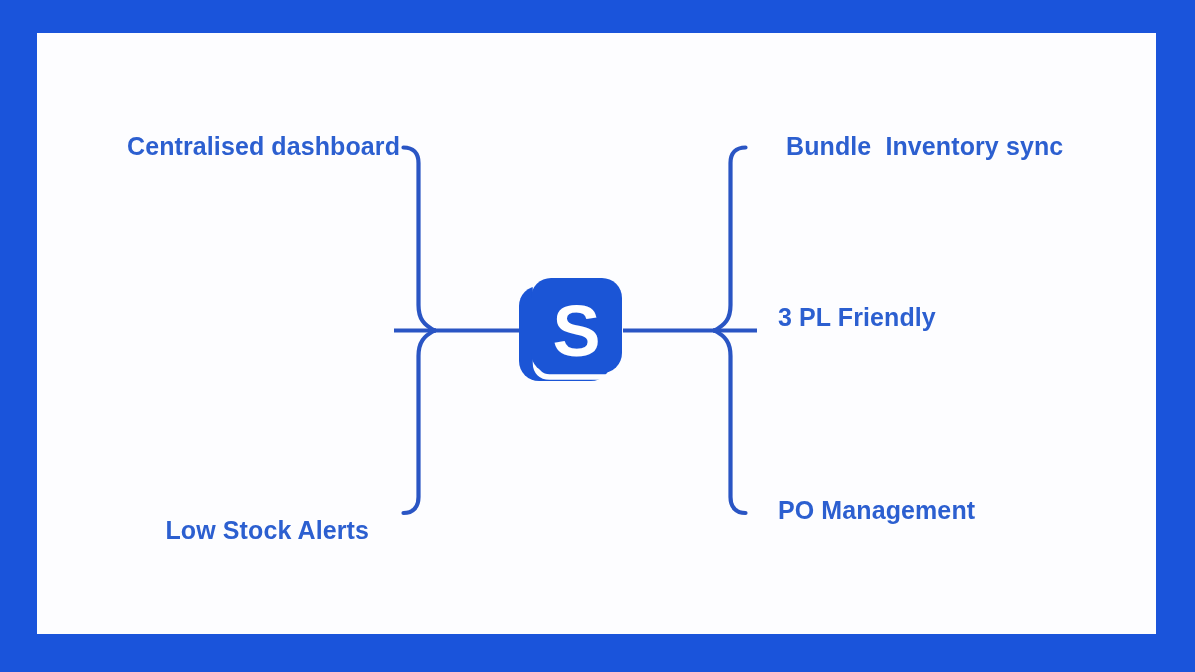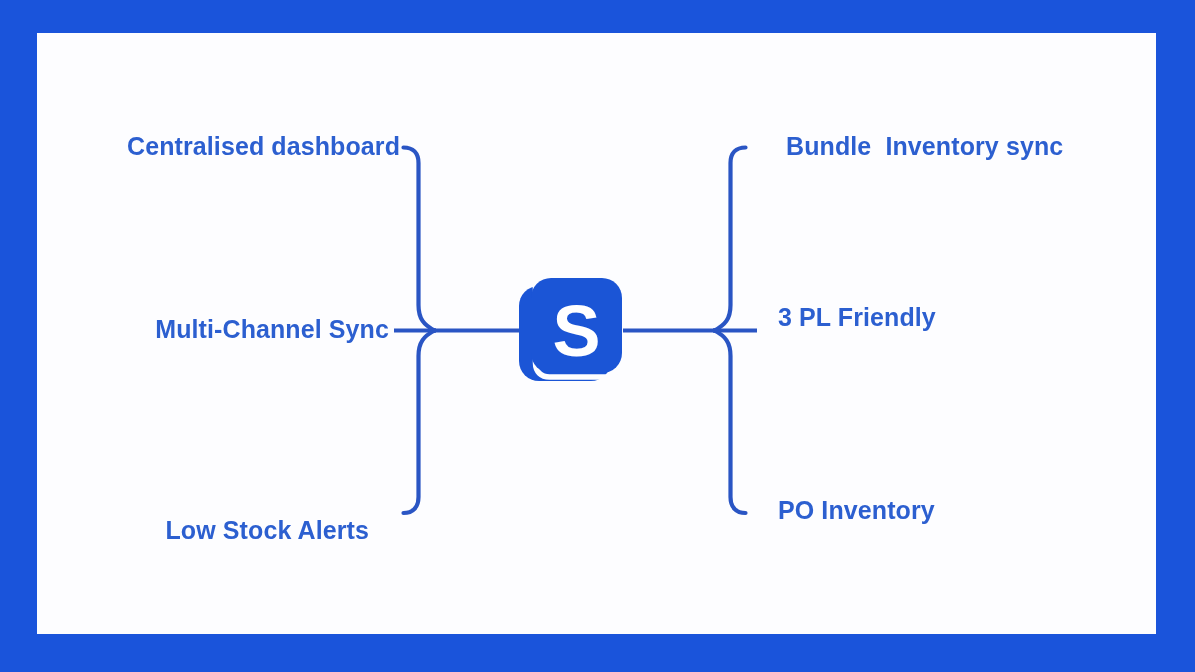--- a/index.html
+++ b/index.html
@@ -131,23 +131,22 @@
                L 616 377" fill="none" stroke="#fdfdff" stroke-width="5.5" stroke-linecap="round" stroke-linejoin="round"></path>
 
       <rect x="531" y="278" width="91" height="95" rx="20" ry="20" fill="#1b55d6"></rect>
 
       <text x="576.5" y="331" fill="#ffffff" font-family="Liberation Sans, sans-serif" font-size="72" font-weight="bold" text-anchor="middle" dominant-baseline="central">S</text>
     </g>
   </svg>
 
   <div class="label left" id="lbl-centralised-dashboard">Centralised dashboard</div>
 
-  <div class="label left" id="lbl-multi-channel-sync">Multi-Channel Sync</div>
 
   <div class="label left" id="lbl-low-stock-alerts">Low Stock Alerts</div>
 
   <div class="label right" id="lbl-bundle-inventory-sync">Bundle  Inventory sync</div>
 
   <div class="label right" id="lbl-3pl-friendly">3 PL Friendly</div>
 
-  <div class="label right" id="lbl-po-management">PO Inventory</div>
+  <div class="label right" id="lbl-po-management">PO Management</div>
 
 </div>
 
 </body></html>

